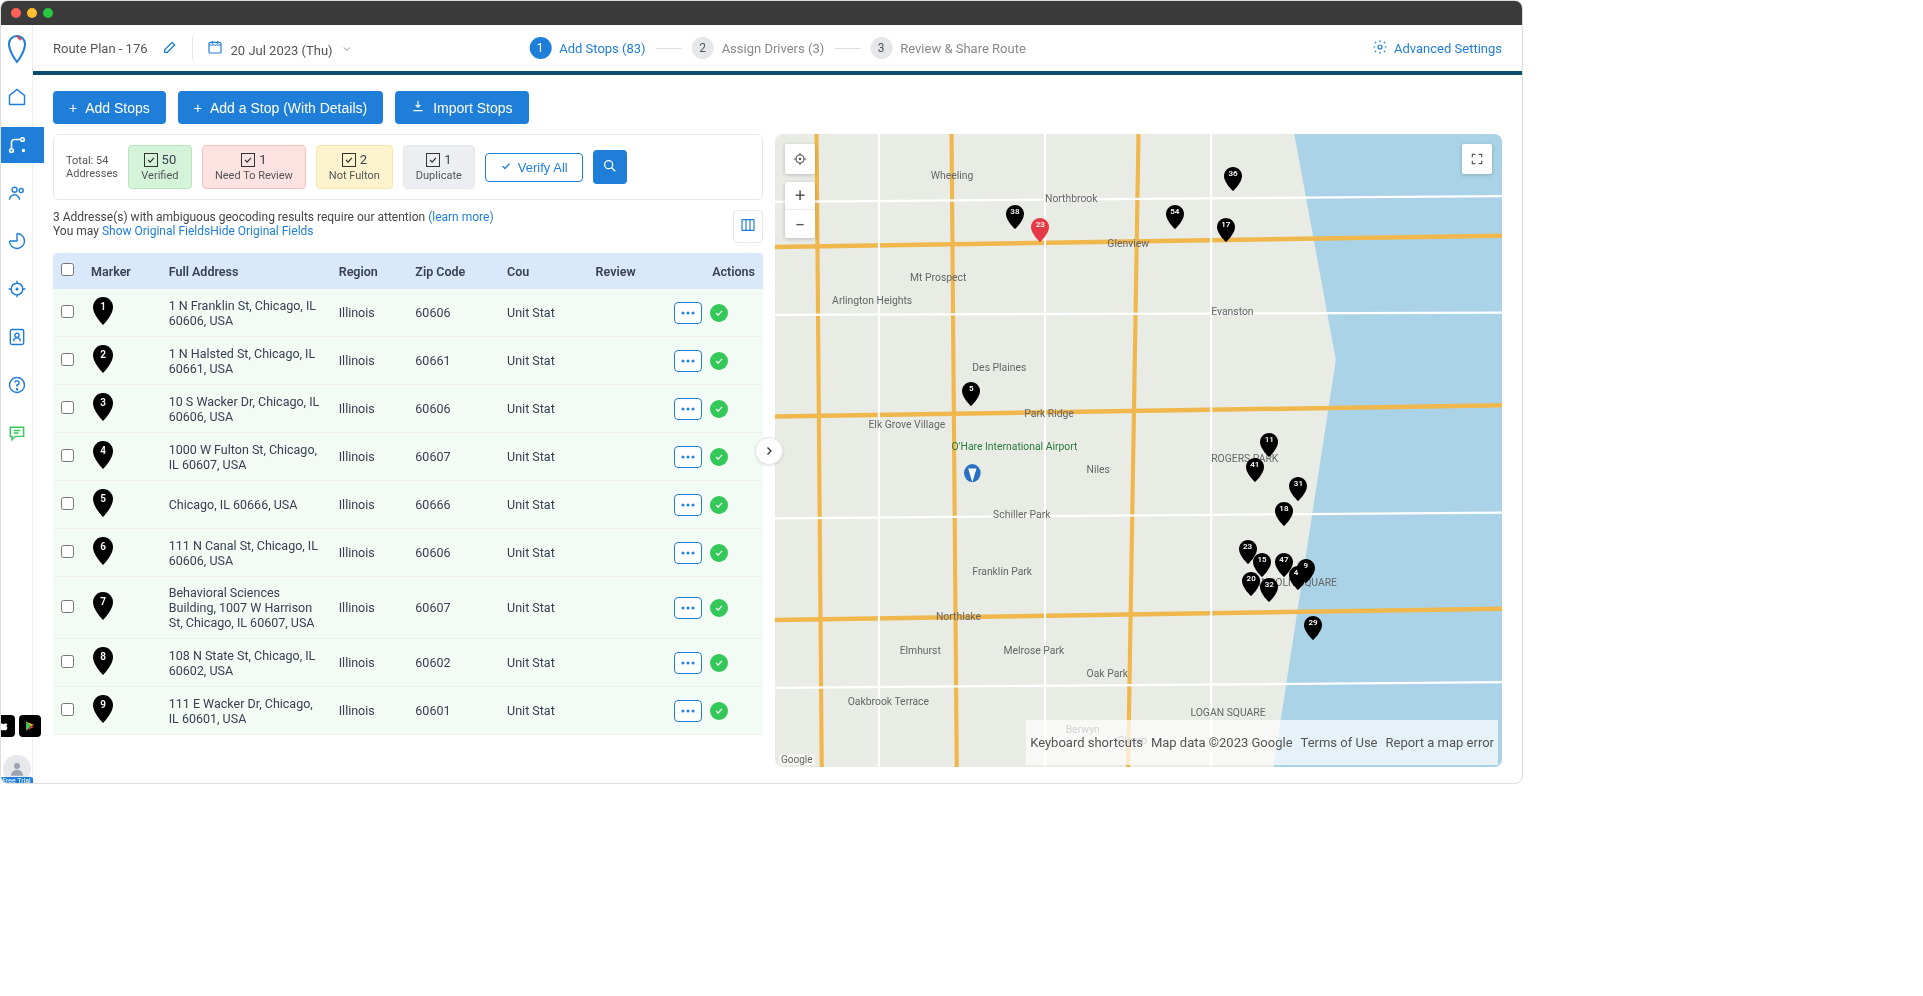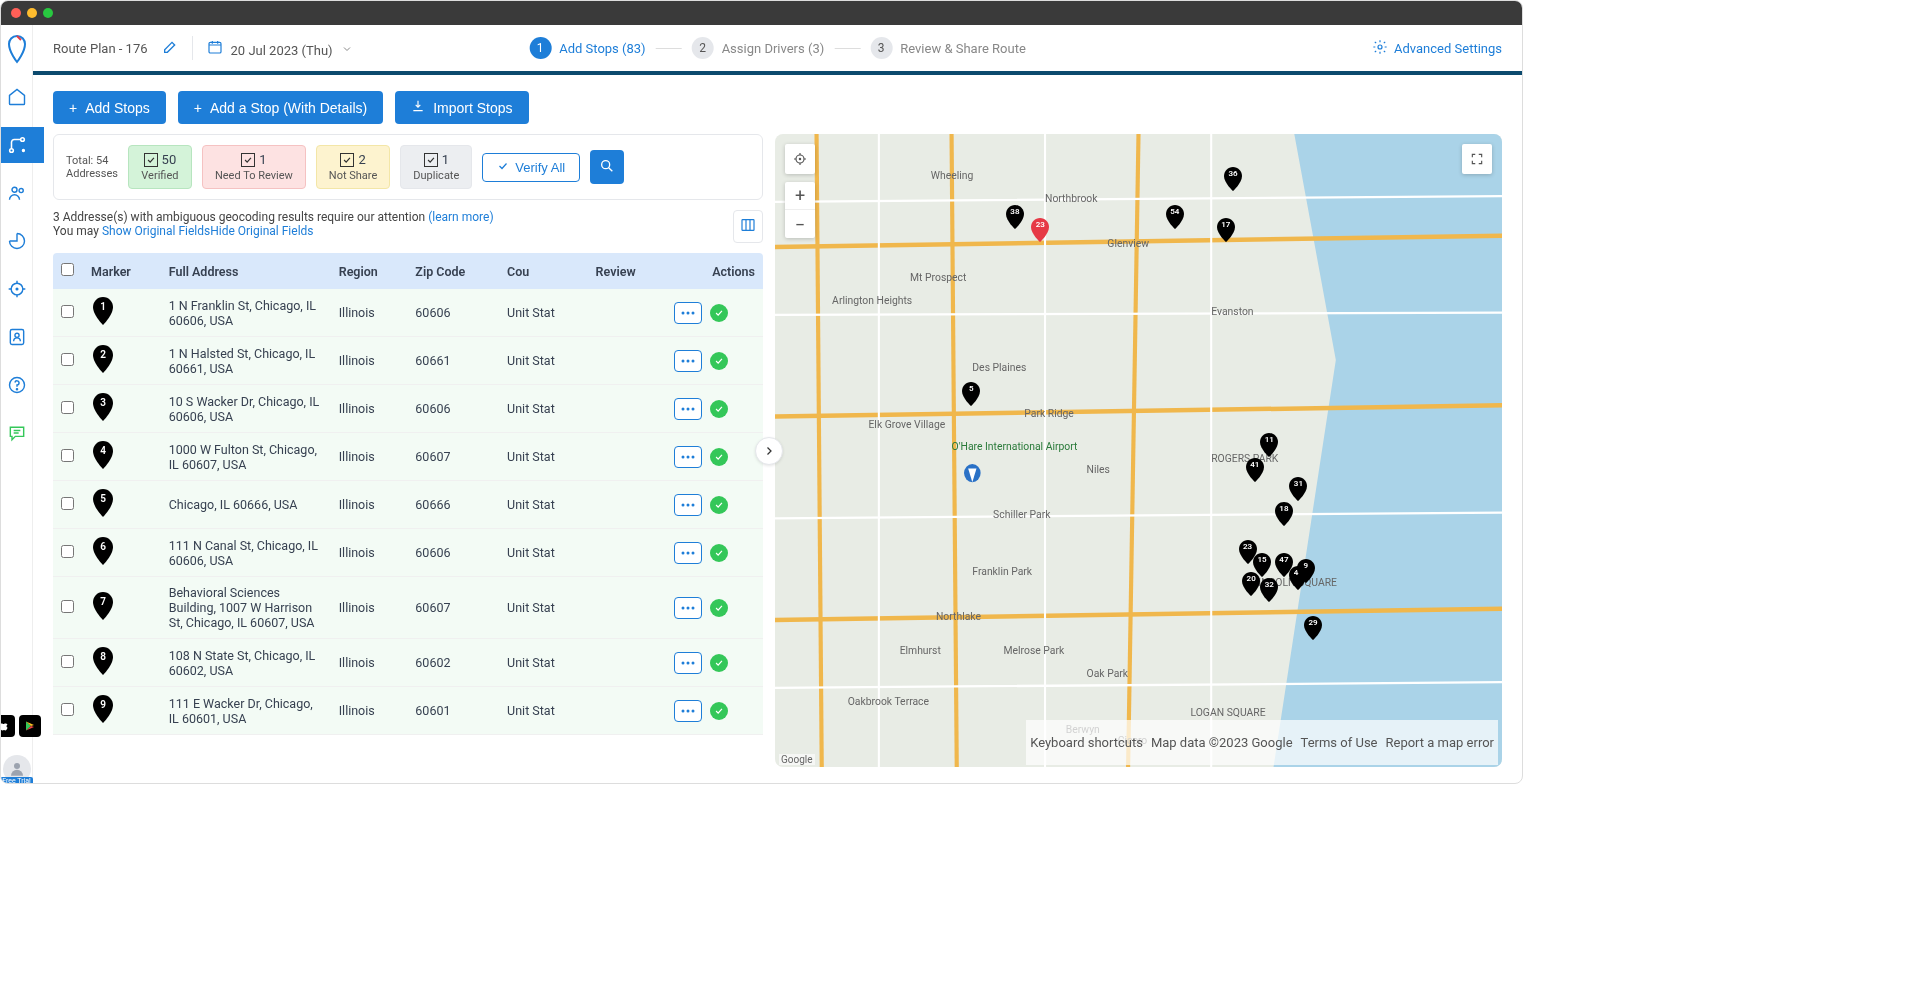--- a/index.html
+++ b/index.html
@@ -281,21 +281,21 @@
               </div>
               <div class="stat-box sb-yellow">
                 <div class="top">
                     <span class="checkbox-square">
                       <svg width="10" height="10" viewBox="0 0 24 24" fill="none" stroke="#333" stroke-width="3">
                         <path d="M5 12 L10 17 L19 7"></path>
                       </svg>
                     </span>
                     <span>2</span>
                   </div>
-                <div class="lbl">Not Share</div>
+                <div class="lbl">Not Fulton</div>
               </div>
               <div class="stat-box sb-gray">
                 <div class="top">
                     <span class="checkbox-square">
                       <svg width="10" height="10" viewBox="0 0 24 24" fill="none" stroke="#333" stroke-width="3">
                         <path d="M5 12 L10 17 L19 7"></path>
                       </svg>
                     </span>
                     <span>1</span>
                   </div>

